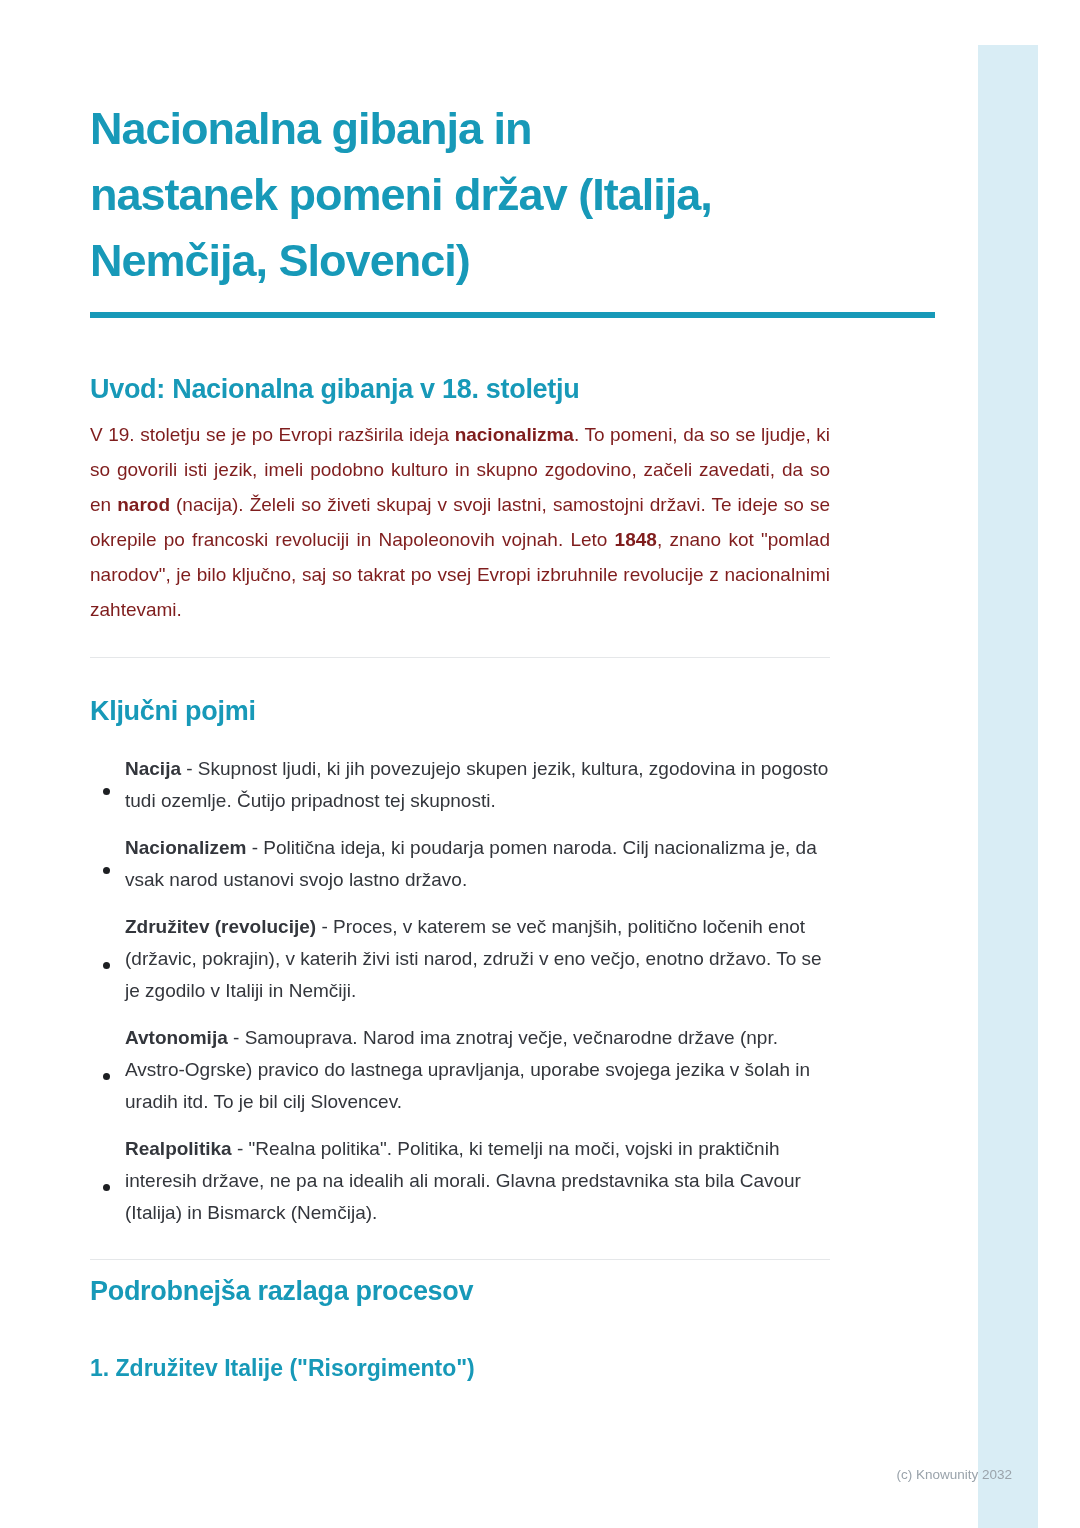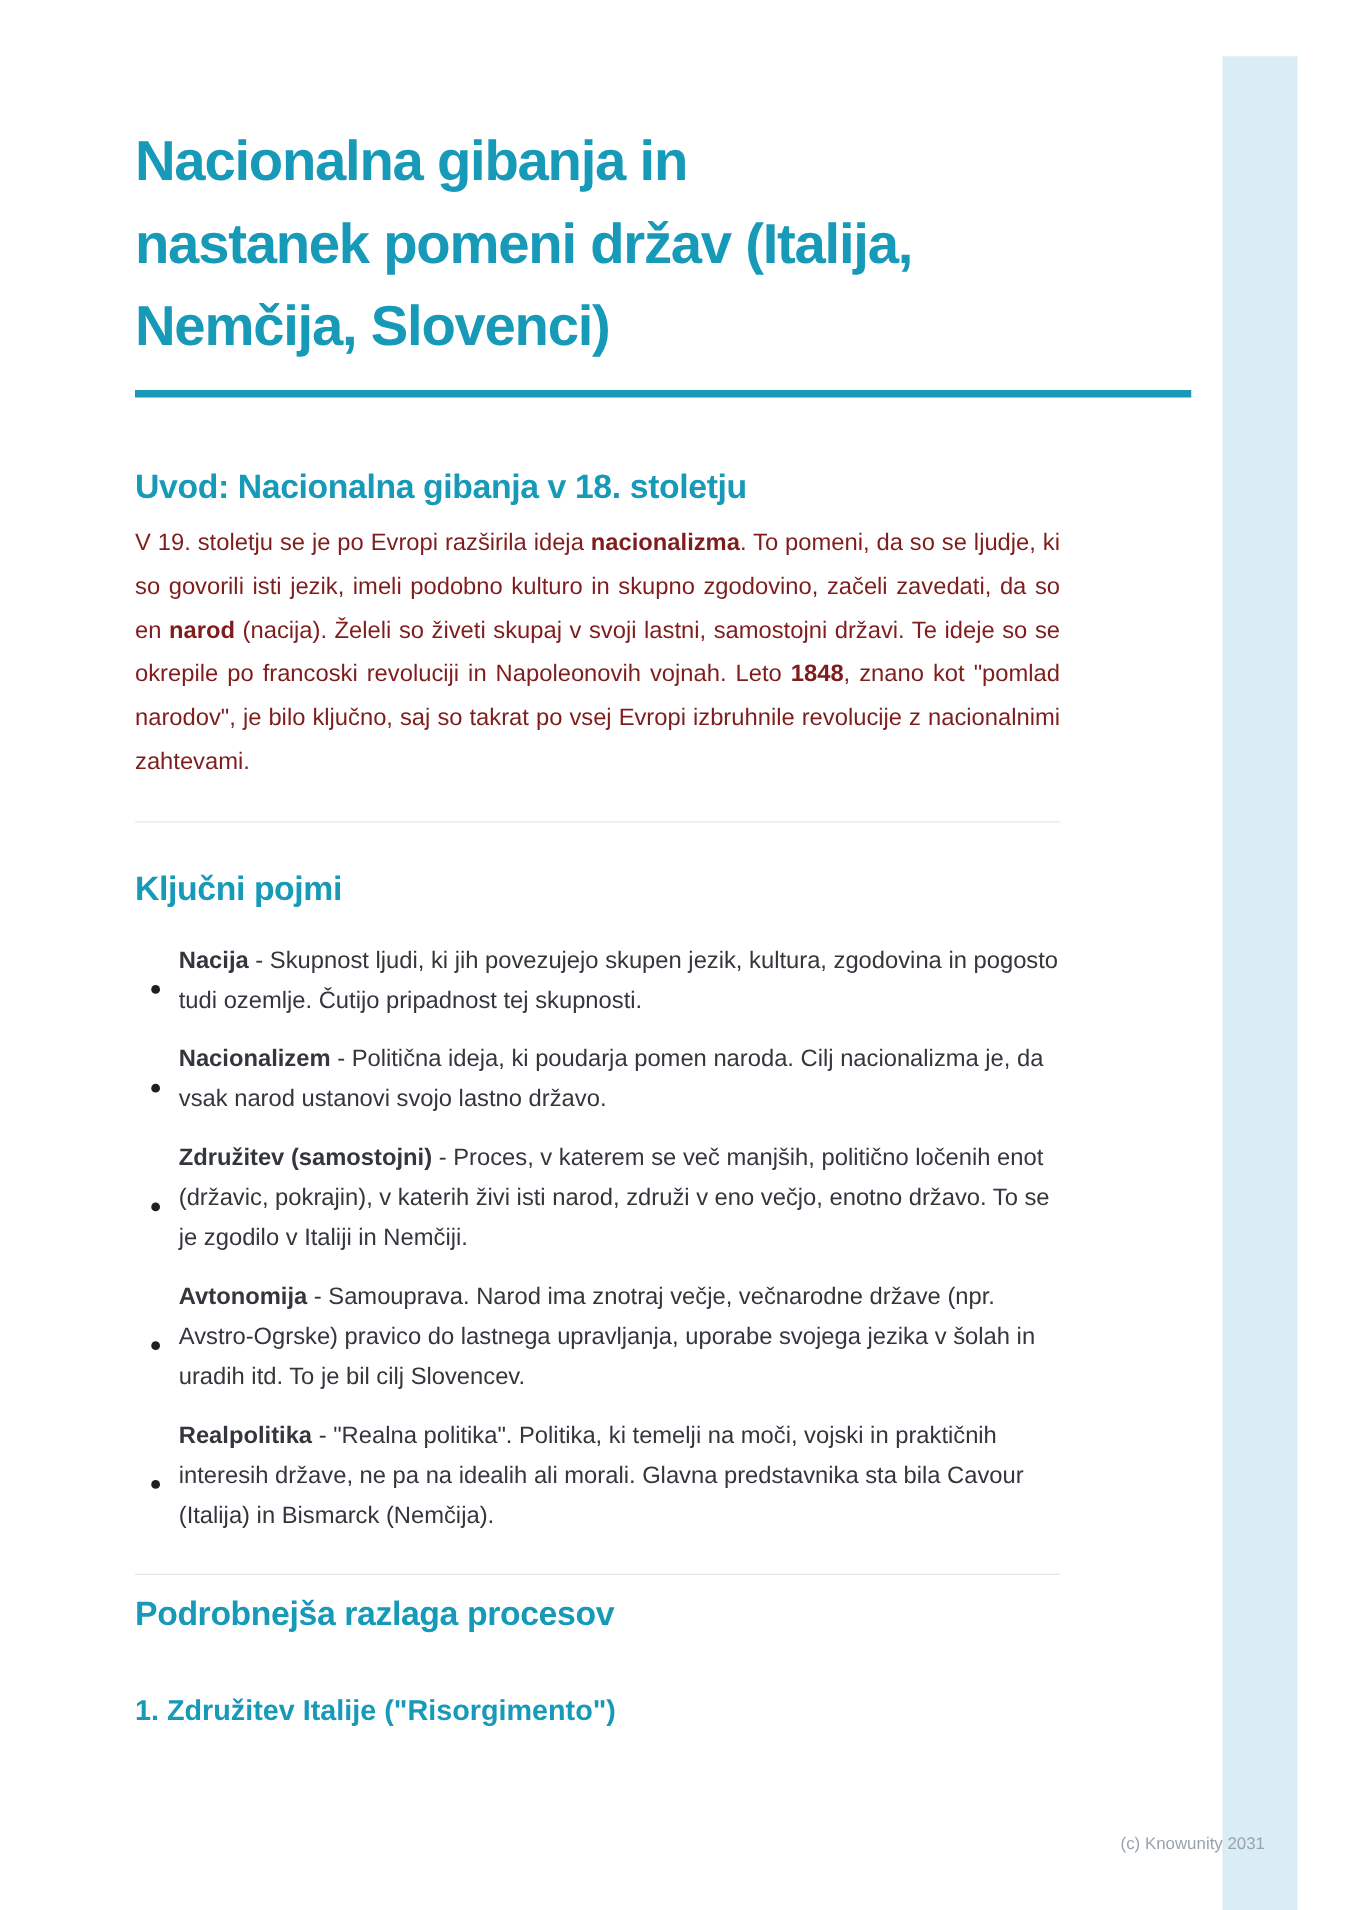--- a/index.html
+++ b/index.html
@@ -10,21 +10,21 @@
     font-family:"Liberation Sans", sans-serif;
     color:#33363c;
   }
   .side-strip {
     position:absolute; top:45px; right:42px;
     width:60px; height:1483px;
     background:#d9edf5;
     z-index:0;
   }
   .content {
-    position:absolute; left:108px; top:0;
+    position:absolute; left:90px; top:0;
     width:845px; z-index:1;
   }
   .doc-title {
     margin-top:96px;
     font-size:45px; line-height:66px;
     font-weight:800; letter-spacing:-1px;
     color:#1799b8;
   }
   .title-rule {
     margin-top:18px;
@@ -108,34 +108,34 @@
       <li class="term-item">
         <span class="bullet-dot"></span>
         <div class="term-text"><span class="term-label">Nacija</span><span> - Skupnost ljudi, ki jih povezujejo skupen jezik, kultura, zgodovina in pogosto tudi ozemlje. Čutijo pripadnost tej skupnosti.</span></div>
       </li>
       <li class="term-item">
         <span class="bullet-dot"></span>
         <div class="term-text"><span class="term-label">Nacionalizem</span><span> - Politična ideja, ki poudarja pomen naroda. Cilj nacionalizma je, da vsak narod ustanovi svojo lastno državo.</span></div>
       </li>
       <li class="term-item">
         <span class="bullet-dot"></span>
-        <div class="term-text"><span class="term-label">Združitev (samostojni)</span><span> - Proces, v katerem se več manjših, politično ločenih enot (državic, pokrajin), v katerih živi isti narod, združi v eno večjo, enotno državo. To se je zgodilo v Italiji in Nemčiji.</span></div>
+        <div class="term-text"><span class="term-label">Združitev (revolucije)</span><span> - Proces, v katerem se več manjših, politično ločenih enot (državic, pokrajin), v katerih živi isti narod, združi v eno večjo, enotno državo. To se je zgodilo v Italiji in Nemčiji.</span></div>
       </li>
       <li class="term-item">
         <span class="bullet-dot"></span>
         <div class="term-text"><span class="term-label">Avtonomija</span><span> - Samouprava. Narod ima znotraj večje, večnarodne države (npr. Avstro-Ogrske) pravico do lastnega upravljanja, uporabe svojega jezika v šolah in uradih itd. To je bil cilj Slovencev.</span></div>
       </li>
       <li class="term-item">
         <span class="bullet-dot"></span>
         <div class="term-text"><span class="term-label">Realpolitika</span><span> - "Realna politika". Politika, ki temelji na moči, vojski in praktičnih interesih države, ne pa na idealih ali morali. Glavna predstavnika sta bila Cavour (Italija) in Bismarck (Nemčija).</span></div>
       </li>
     </ul>
 
     <div class="divider"></div>
 
     <h2 class="section-heading h-processes">Podrobnejša razlaga procesov</h2>
 
     <h3 class="subsection-heading">1. Združitev Italije ("Risorgimento")</h3>
 
   </div>
 </div>
 
-<div class="copyright">(c) Knowunity 2031</div>
+<div class="copyright">(c) Knowunity 2032</div>
 
 </body></html>

